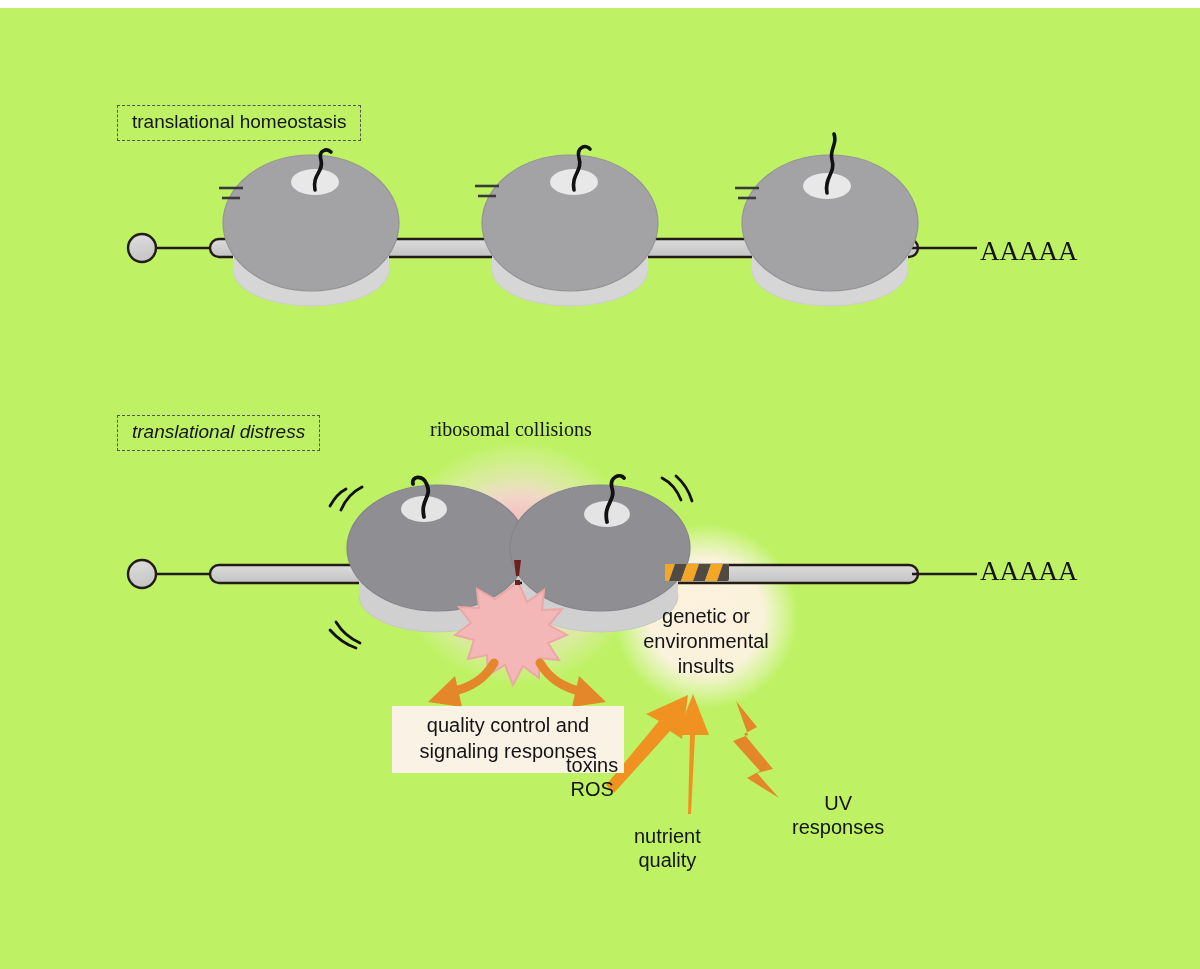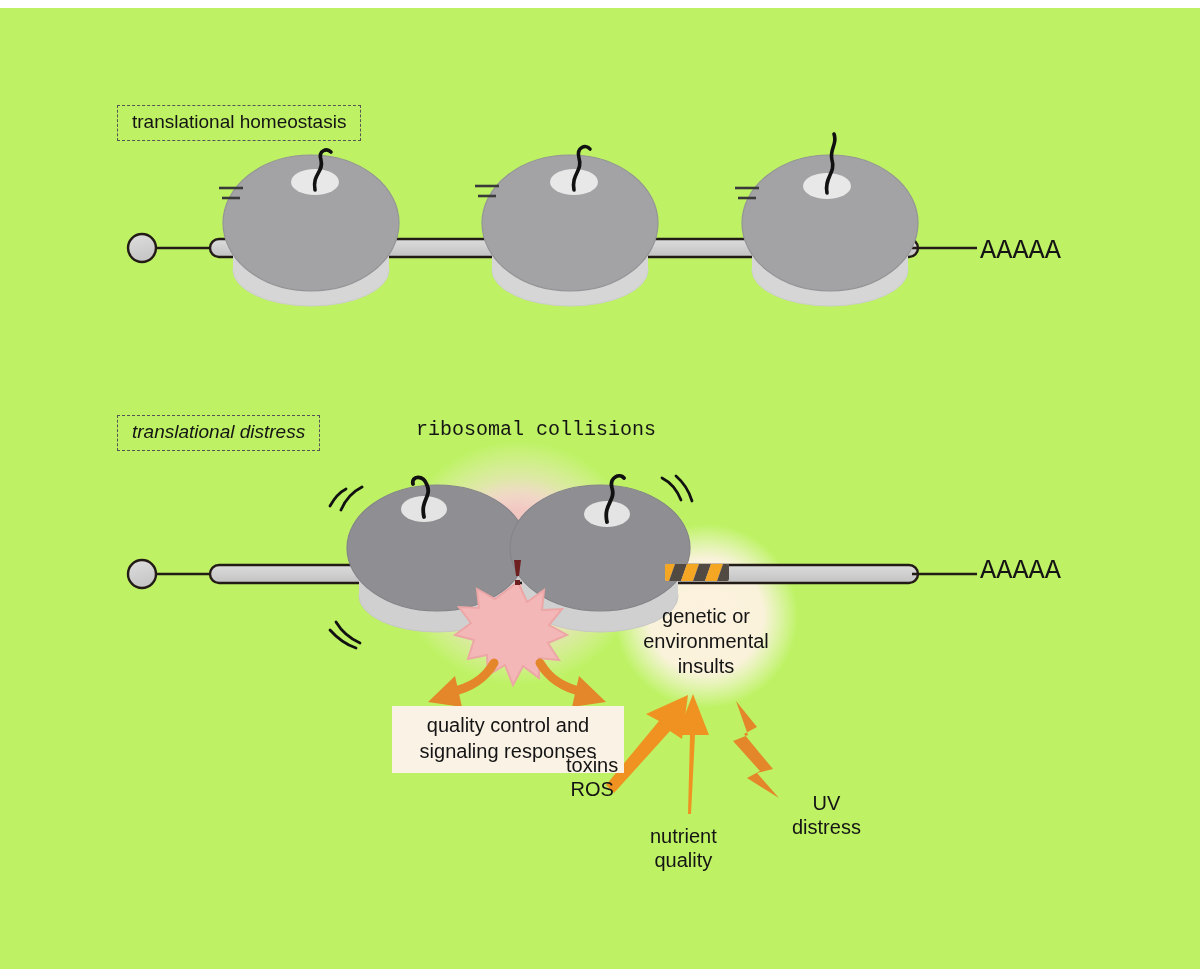--- a/index.html
+++ b/index.html
@@ -43,23 +43,23 @@
   }
   #label-homeostasis { left: 117px; top: 97px; }
   #label-distress    { left: 117px; top: 407px; font-style: italic; }
 
   .plain-text {
     position: absolute;
     font-size: 20px;
     color: #141414;
     white-space: nowrap;
     line-height: 1.18;
-    font-family: Liberation Mono, monospace;
-  }
-  #text-collisions { left: 416px; top: 410px; font-size: 20px; }
+    font-family: Liberation Serif, serif;
+  }
+  #text-collisions { left: 430px; top: 410px; font-size: 20px; }
   #text-polyA-1 { left: 980px; top: 228px; font-size: 27px; letter-spacing: 0px; }
   #text-polyA-2 { left: 980px; top: 548px; font-size: 27px; letter-spacing: 0px; }
 
   #text-insults {
     position: absolute;
     left: 628px;
     top: 596px;
     width: 156px;
     text-align: center;
     font-size: 20px;
@@ -83,21 +83,21 @@
   .insult-label {
     position: absolute;
     font-size: 20px;
     line-height: 1.22;
     color: #141414;
     text-align: center;
     white-space: nowrap;
     font-family: "Liberation Sans", sans-serif;
   }
   #label-toxins   { left: 566px; top: 745px; }
-  #label-nutrient { left: 650px; top: 816px; }
+  #label-nutrient { left: 634px; top: 816px; }
   #label-uv       { left: 792px; top: 783px; }
 </style>
 </head>
 <body>
 
 <div id="figure">
 
   <svg id="scene" viewBox="0 0 1200 969">
     <defs>
       <radialGradient id="gradCollisionOuter" cx="50%" cy="50%" r="50%">
@@ -290,16 +290,16 @@
     <div>ROS</div>
   </div>
 
   <div class="insult-label" id="label-nutrient">
     <div>nutrient</div>
     <div>quality</div>
   </div>
 
   <div class="insult-label" id="label-uv">
     <div>UV</div>
-    <div>distress</div>
+    <div>responses</div>
   </div>
 
 </div>
 
 </body></html>

